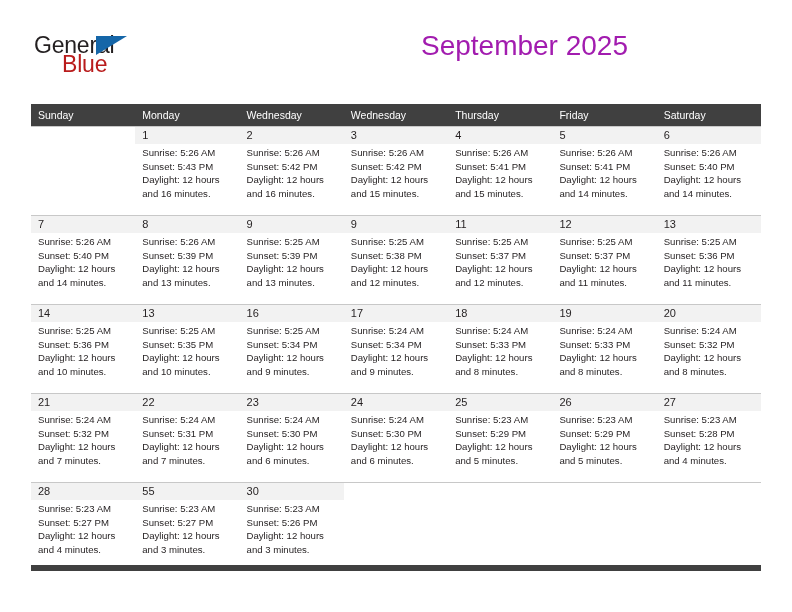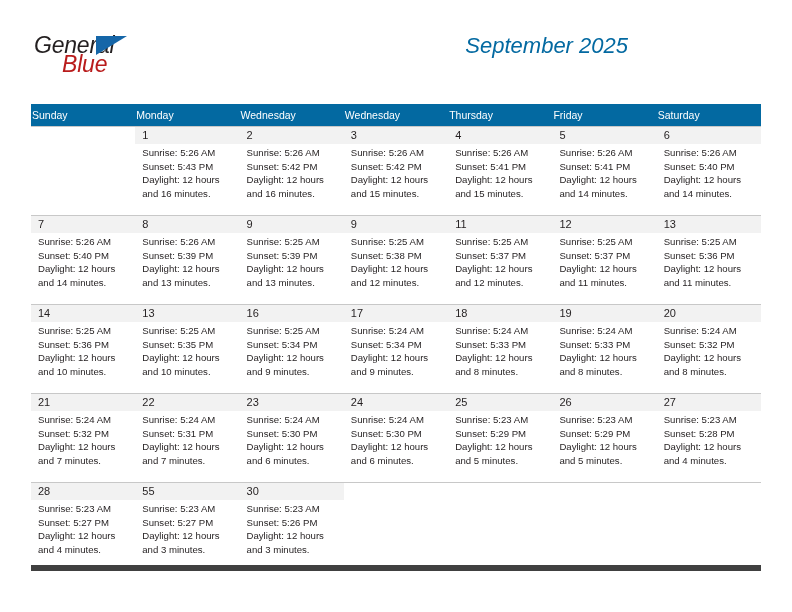--- a/index.html
+++ b/index.html
@@ -21,21 +21,20 @@
     box-sizing: border-box;
   }
 
   
   .header {
     position: absolute;
     left: 0;
     top: 0;
     width: 664px;
     height: 104px;
-    font-style: italic;
   }
   .logo {
     position: absolute;
     left: 34px;
     top: 32px;
     width: 180px;
     height: 50px;
   }
   .logo-general {
     position: absolute;
@@ -65,23 +64,23 @@
     border-bottom: 19px solid transparent;
   }
 
   .title-block {
     position: absolute;
     right: 36px;
     top: 30px;
     text-align: right;
   }
   .cal-title {
-    font-size: 22px;
+    font-size: 28px;
     font-weight: normal;
-    color: #0369a1;
+    color: #a21caf;
     line-height: 32px;
     white-space: nowrap;
   }
   .cal-subtitle {
     margin-top: 8px;
     font-size: 14.5px;
     color: #231f20;
     line-height: 18px;
     white-space: nowrap;
   }
@@ -89,26 +88,26 @@
   
   .calendar {
     position: absolute;
     left: 31px;
     top: 104px;
     width: 730px;
     border-collapse: collapse;
     table-layout: fixed;
   }
   .calendar th {
-    background: #0369a1;
+    background: #404040;
     color: #ffffff;
     font-size: 10.5px;
     font-weight: normal;
     text-align: left;
-    padding: 5px 0 5px 1px;
+    padding: 5px 0 5px 7px;
     height: 11px;
     border: none;
   }
   .calendar td {
     vertical-align: top;
     padding: 0;
     border: none;
     height: 89px;
     width: 104.28px;
   }

